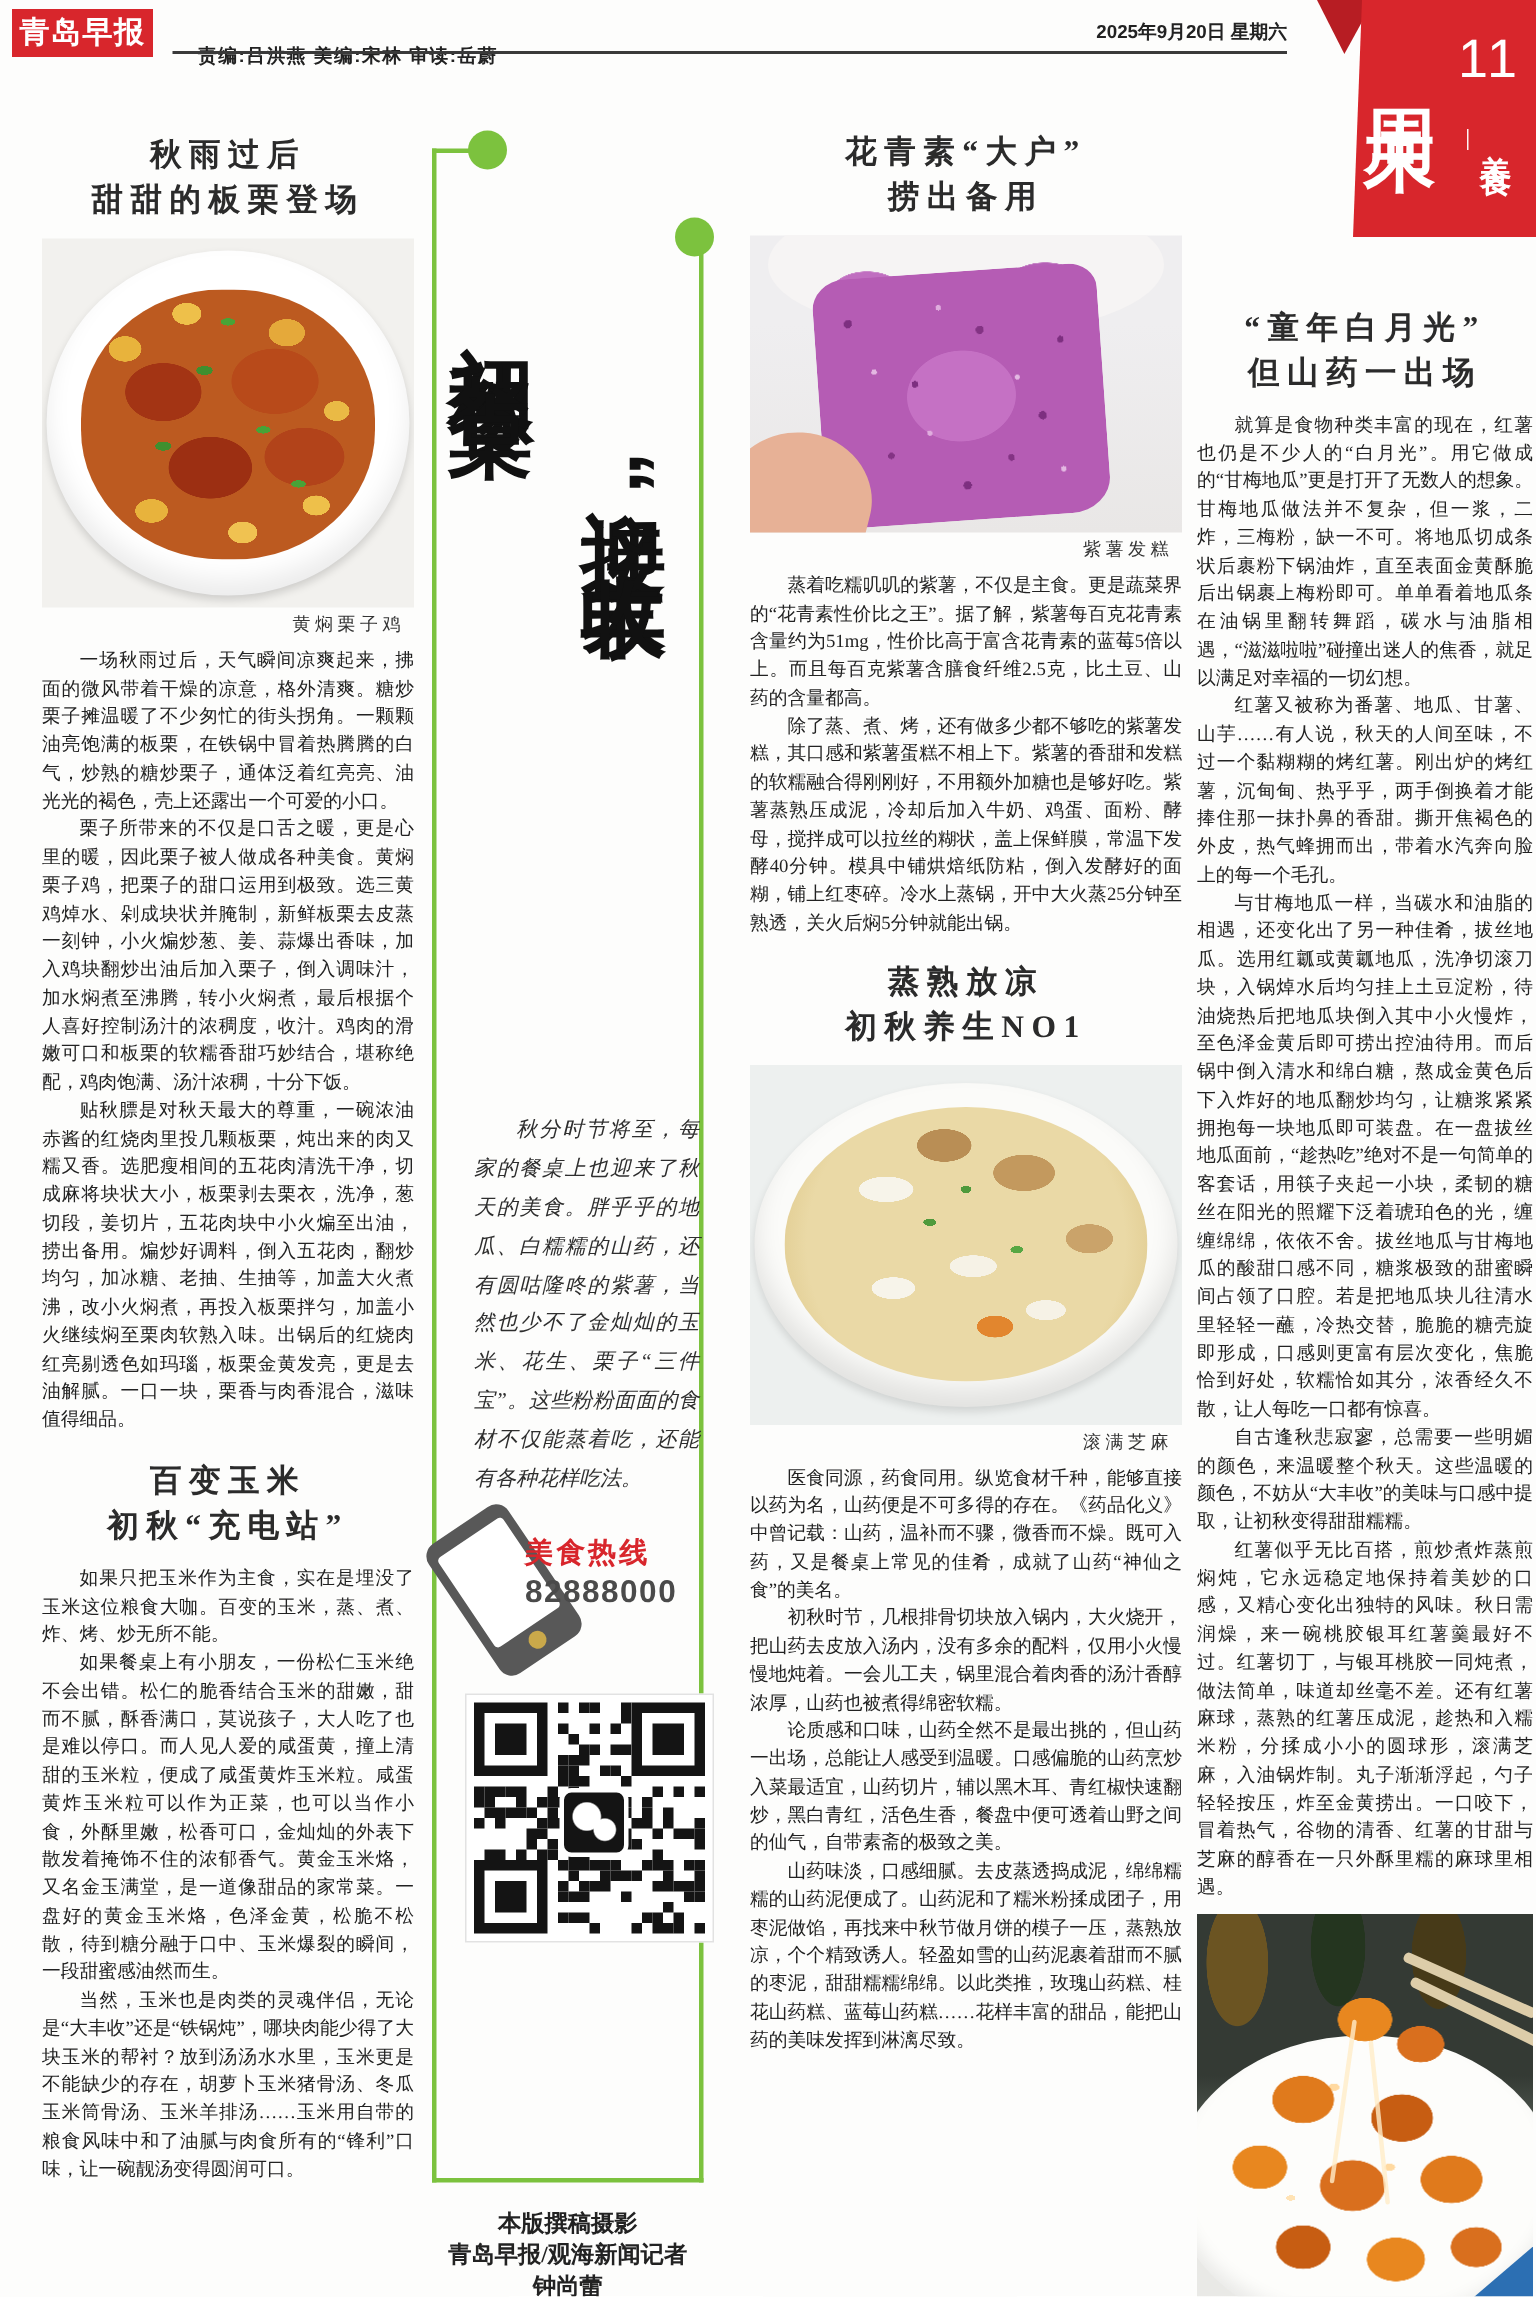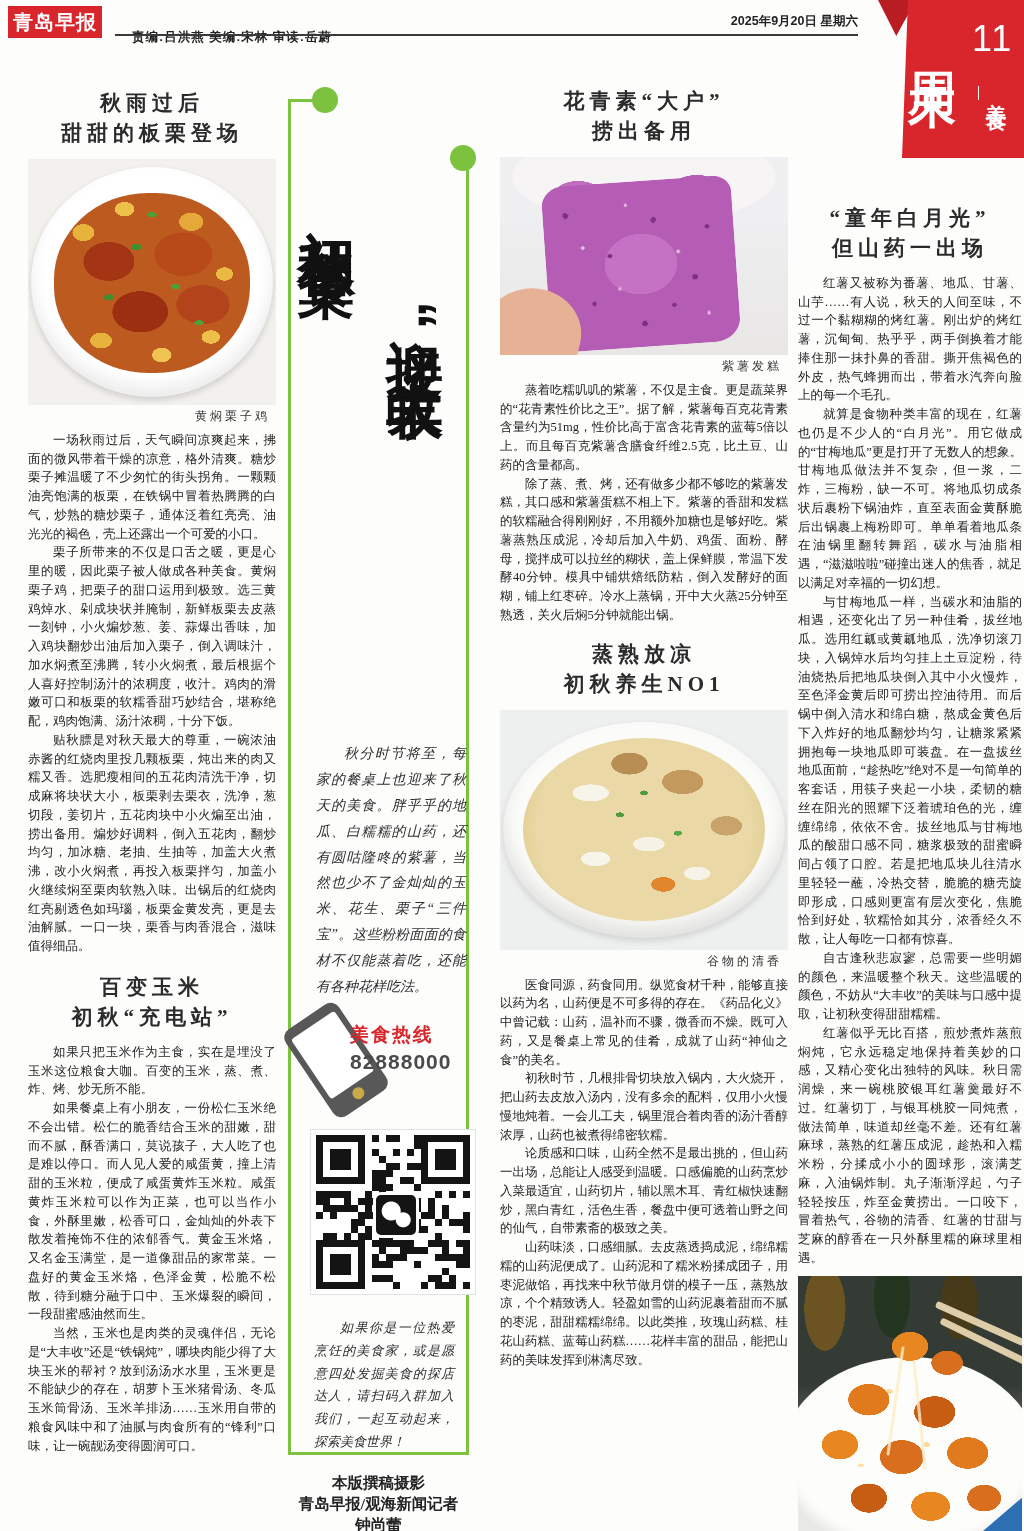--- a/index.html
+++ b/index.html
@@ -366,21 +366,20 @@
           <div class="qr-cell" style="left: 77px; top: 0px;"></div>
           <div class="qr-cell" style="left: 70px; top: 0px;"></div>
           <div class="qr-cell" style="left: 56px; top: 0px;"></div>
         <div class="finder f1"></div>
         <div class="finder f2"></div>
         <div class="finder f3"></div>
         <div class="qr-logo"></div>
       </div>
     </div>
 
-    <div class="qr-note">如果你是一位热爱烹饪的美食家，或是愿意四处发掘美食的探店达人，请扫码入群加入我们，一起互动起来，探索美食世界！</div>
   </div>
 
   <div class="page-credits">
     <span>本版撰稿摄影</span><br>
     <span>青岛早报/观海新闻记者</span><br>
     <span>钟尚蕾</span>
   </div>
 
   <div class="col" style="left:500px;top:86px;width:288px;">
     <h2 class="a-title">
@@ -398,37 +397,37 @@
       <p>除了蒸、煮、烤，还有做多少都不够吃的紫薯发糕，其口感和紫薯蛋糕不相上下。紫薯的香甜和发糕的软糯融合得刚刚好，不用额外加糖也是够好吃。紫薯蒸熟压成泥，冷却后加入牛奶、鸡蛋、面粉、酵母，搅拌成可以拉丝的糊状，盖上保鲜膜，常温下发酵40分钟。模具中铺烘焙纸防粘，倒入发酵好的面糊，铺上红枣碎。冷水上蒸锅，开中大火蒸25分钟至熟透，关火后焖5分钟就能出锅。</p>
     </div>
     <h2 class="a-title" style="margin-top:14px;">
       <span>蒸熟放凉</span><br>
       <span>初秋养生NO1</span>
     </h2>
     <div class="photo photo-soup">
       <div class="bowl"></div>
       <div class="broth"></div>
     </div>
-    <div class="caption">谷物的清香</div>
+    <div class="caption">滚满芝麻</div>
     <div class="body">
       <p>医食同源，药食同用。纵览食材千种，能够直接以药为名，山药便是不可多得的存在。《药品化义》中曾记载：山药，温补而不骤，微香而不燥。既可入药，又是餐桌上常见的佳肴，成就了山药“神仙之食”的美名。</p>
       <p>初秋时节，几根排骨切块放入锅内，大火烧开，把山药去皮放入汤内，没有多余的配料，仅用小火慢慢地炖着。一会儿工夫，锅里混合着肉香的汤汁香醇浓厚，山药也被煮得绵密软糯。</p>
       <p>论质感和口味，山药全然不是最出挑的，但山药一出场，总能让人感受到温暖。口感偏脆的山药烹炒入菜最适宜，山药切片，辅以黑木耳、青红椒快速翻炒，黑白青红，活色生香，餐盘中便可透着山野之间的仙气，自带素斋的极致之美。</p>
       <p>山药味淡，口感细腻。去皮蒸透捣成泥，绵绵糯糯的山药泥便成了。山药泥和了糯米粉揉成团子，用枣泥做馅，再找来中秋节做月饼的模子一压，蒸熟放凉，个个精致诱人。轻盈如雪的山药泥裹着甜而不腻的枣泥，甜甜糯糯绵绵。以此类推，玫瑰山药糕、桂花山药糕、蓝莓山药糕……花样丰富的甜品，能把山药的美味发挥到淋漓尽致。</p>
     </div>
   </div>
 
   <div class="col" style="left:798px;top:203px;width:224px;">
     <h2 class="a-title">
       <span>“童年白月光”</span><br>
       <span>但山药一出场</span>
     </h2>
     <div class="body">
+      <p>就算是食物种类丰富的现在，红薯也仍是不少人的“白月光”。用它做成的“甘梅地瓜”更是打开了无数人的想象。甘梅地瓜做法并不复杂，但一浆，二炸，三梅粉，缺一不可。将地瓜切成条状后裹粉下锅油炸，直至表面金黄酥脆后出锅裹上梅粉即可。单单看着地瓜条在油锅里翻转舞蹈，碳水与油脂相遇，“滋滋啦啦”碰撞出迷人的焦香，就足以满足对幸福的一切幻想。</p>
       <p>红薯又被称为番薯、地瓜、甘薯、山芋……有人说，秋天的人间至味，不过一个黏糊糊的烤红薯。刚出炉的烤红薯，沉甸甸、热乎乎，两手倒换着才能捧住那一抹扑鼻的香甜。撕开焦褐色的外皮，热气蜂拥而出，带着水汽奔向脸上的每一个毛孔。</p>
-      <p>就算是食物种类丰富的现在，红薯也仍是不少人的“白月光”。用它做成的“甘梅地瓜”更是打开了无数人的想象。甘梅地瓜做法并不复杂，但一浆，二炸，三梅粉，缺一不可。将地瓜切成条状后裹粉下锅油炸，直至表面金黄酥脆后出锅裹上梅粉即可。单单看着地瓜条在油锅里翻转舞蹈，碳水与油脂相遇，“滋滋啦啦”碰撞出迷人的焦香，就足以满足对幸福的一切幻想。</p>
       <p>与甘梅地瓜一样，当碳水和油脂的相遇，还变化出了另一种佳肴，拔丝地瓜。选用红瓤或黄瓤地瓜，洗净切滚刀块，入锅焯水后均匀挂上土豆淀粉，待油烧热后把地瓜块倒入其中小火慢炸，至色泽金黄后即可捞出控油待用。而后锅中倒入清水和绵白糖，熬成金黄色后下入炸好的地瓜翻炒均匀，让糖浆紧紧拥抱每一块地瓜即可装盘。在一盘拔丝地瓜面前，“趁热吃”绝对不是一句简单的客套话，用筷子夹起一小块，柔韧的糖丝在阳光的照耀下泛着琥珀色的光，缠缠绵绵，依依不舍。拔丝地瓜与甘梅地瓜的酸甜口感不同，糖浆极致的甜蜜瞬间占领了口腔。若是把地瓜块儿往清水里轻轻一蘸，冷热交替，脆脆的糖壳旋即形成，口感则更富有层次变化，焦脆恰到好处，软糯恰如其分，浓香经久不散，让人每吃一口都有惊喜。</p>
       <p>自古逢秋悲寂寥，总需要一些明媚的颜色，来温暖整个秋天。这些温暖的颜色，不妨从“大丰收”的美味与口感中提取，让初秋变得甜甜糯糯。</p>
       <p>红薯似乎无比百搭，煎炒煮炸蒸煎焖炖，它永远稳定地保持着美妙的口感，又精心变化出独特的风味。秋日需润燥，来一碗桃胶银耳红薯羹最好不过。红薯切丁，与银耳桃胶一同炖煮，做法简单，味道却丝毫不差。还有红薯麻球，蒸熟的红薯压成泥，趁热和入糯米粉，分揉成小小的圆球形，滚满芝麻，入油锅炸制。丸子渐渐浮起，勺子轻轻按压，炸至金黄捞出。一口咬下，冒着热气，谷物的清香、红薯的甘甜与芝麻的醇香在一只外酥里糯的麻球里相遇。</p>
     </div>
     <div class="photo photo-basi" style="margin-top:8px;">
       <div class="basi-plate"></div>
       <div class="basi-chunks"></div>
       <div class="chopstick cs1"></div>
       <div class="chopstick cs2"></div>
       <div class="syrup sy1"></div>

